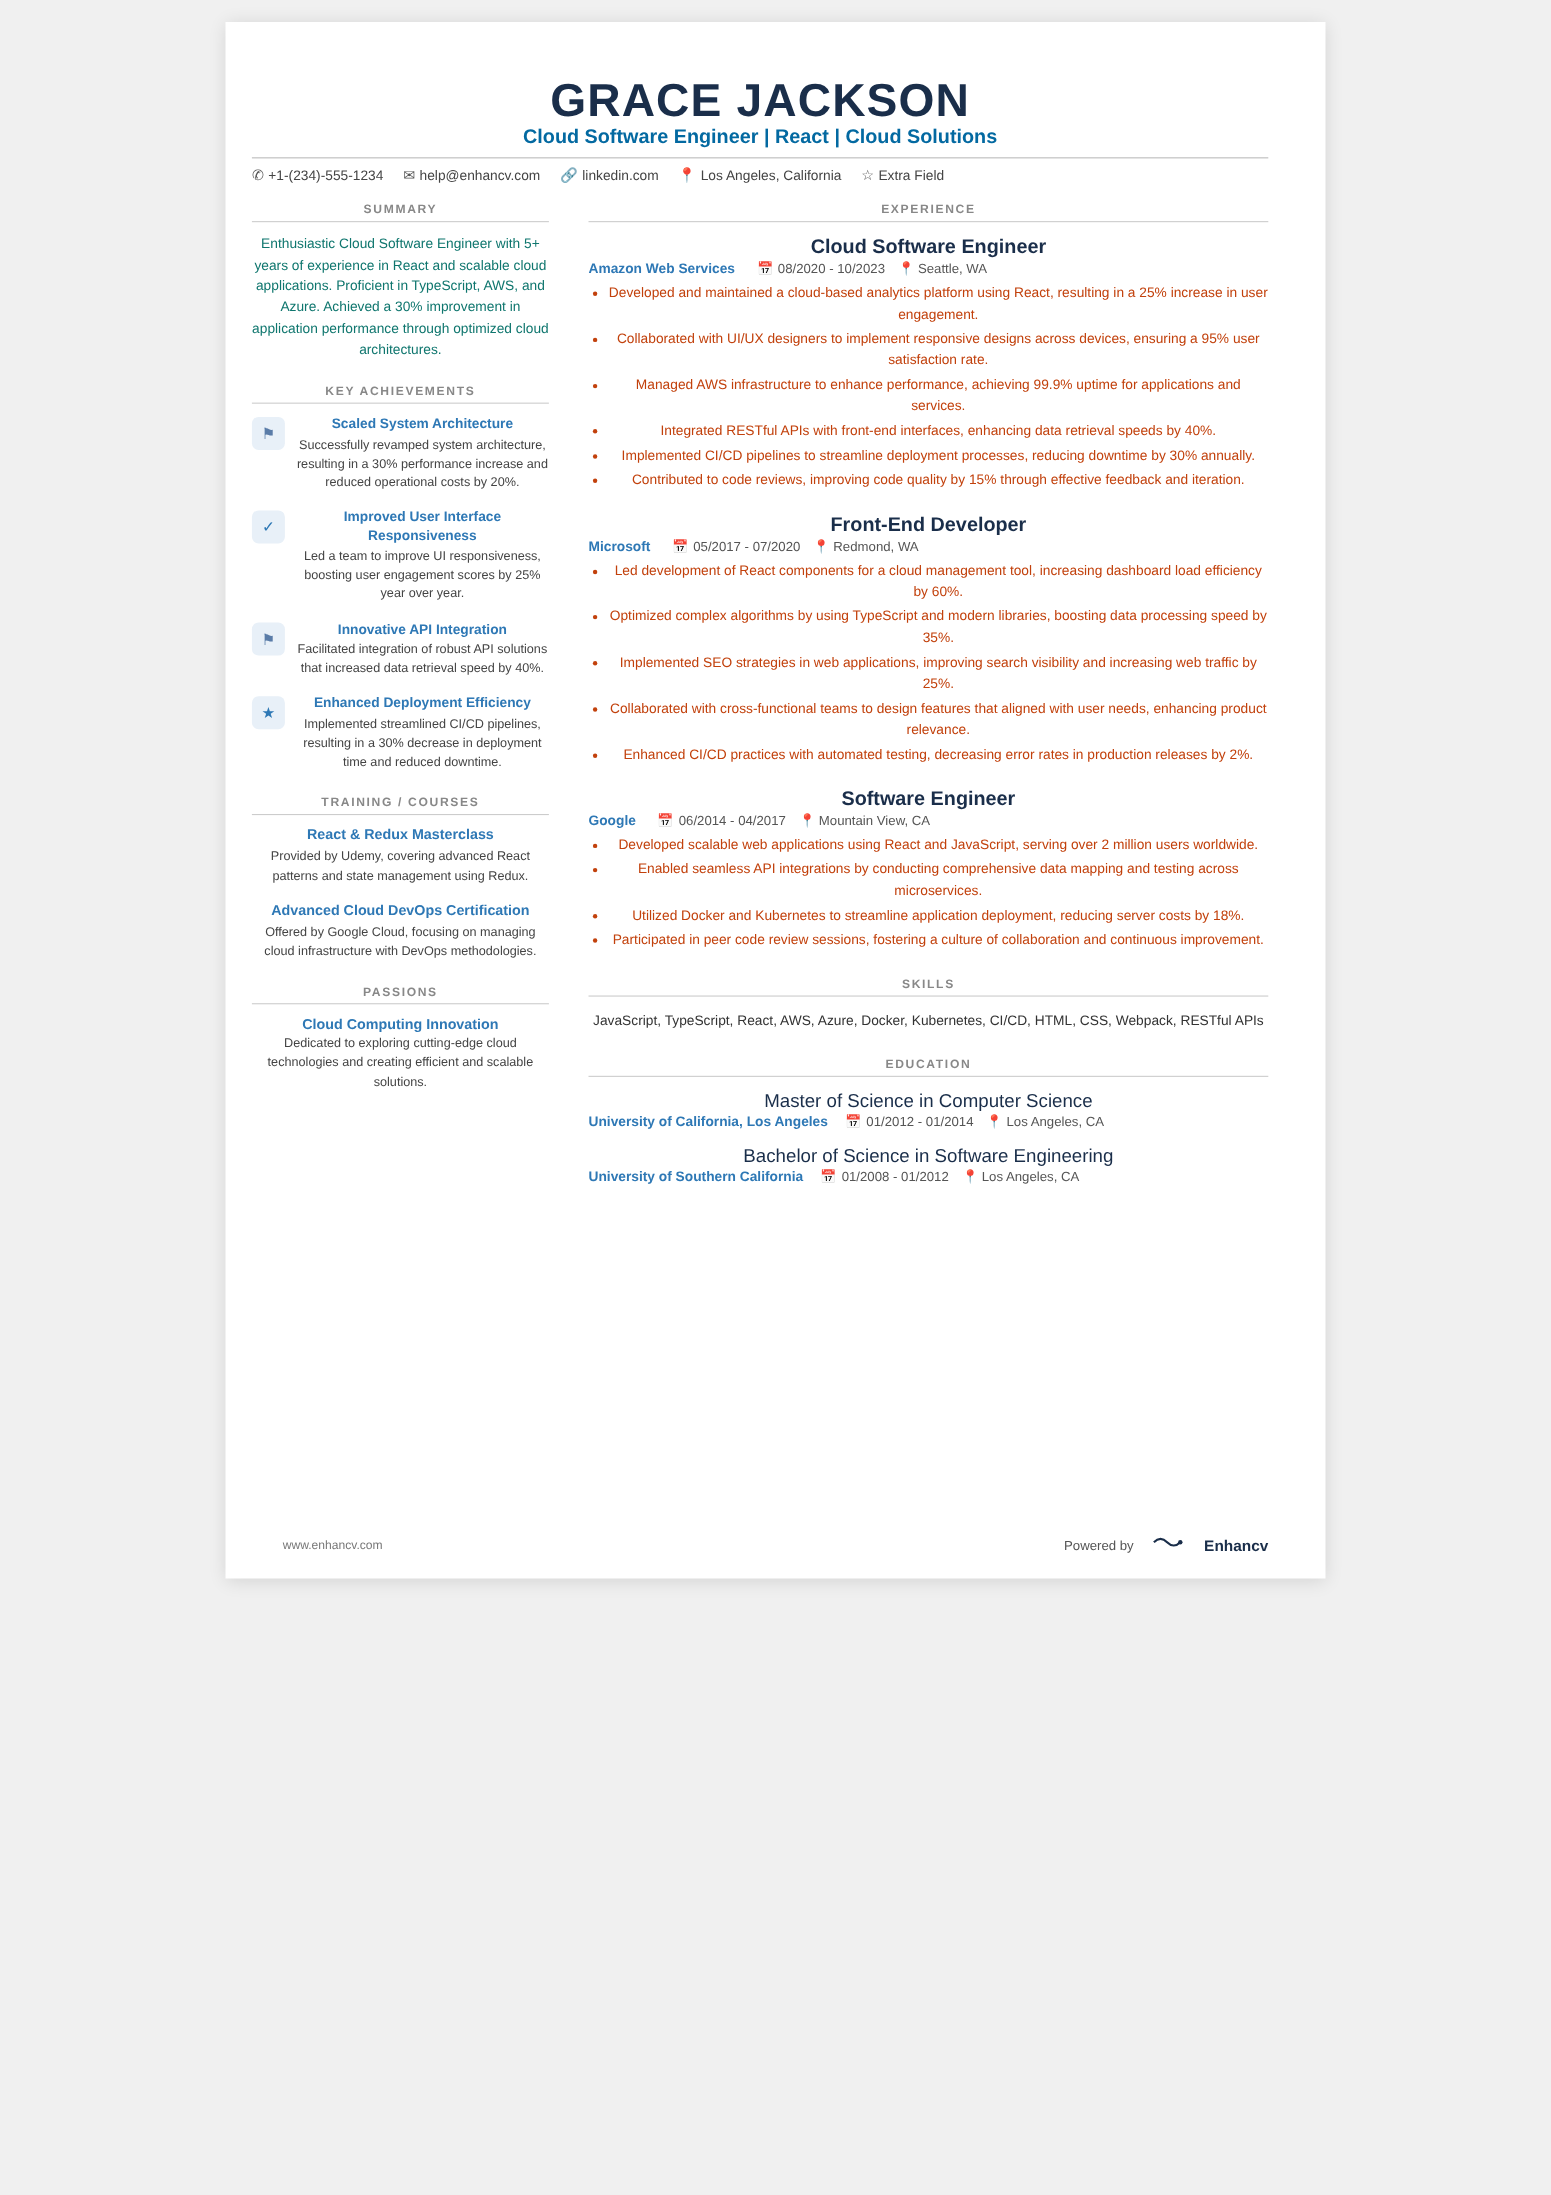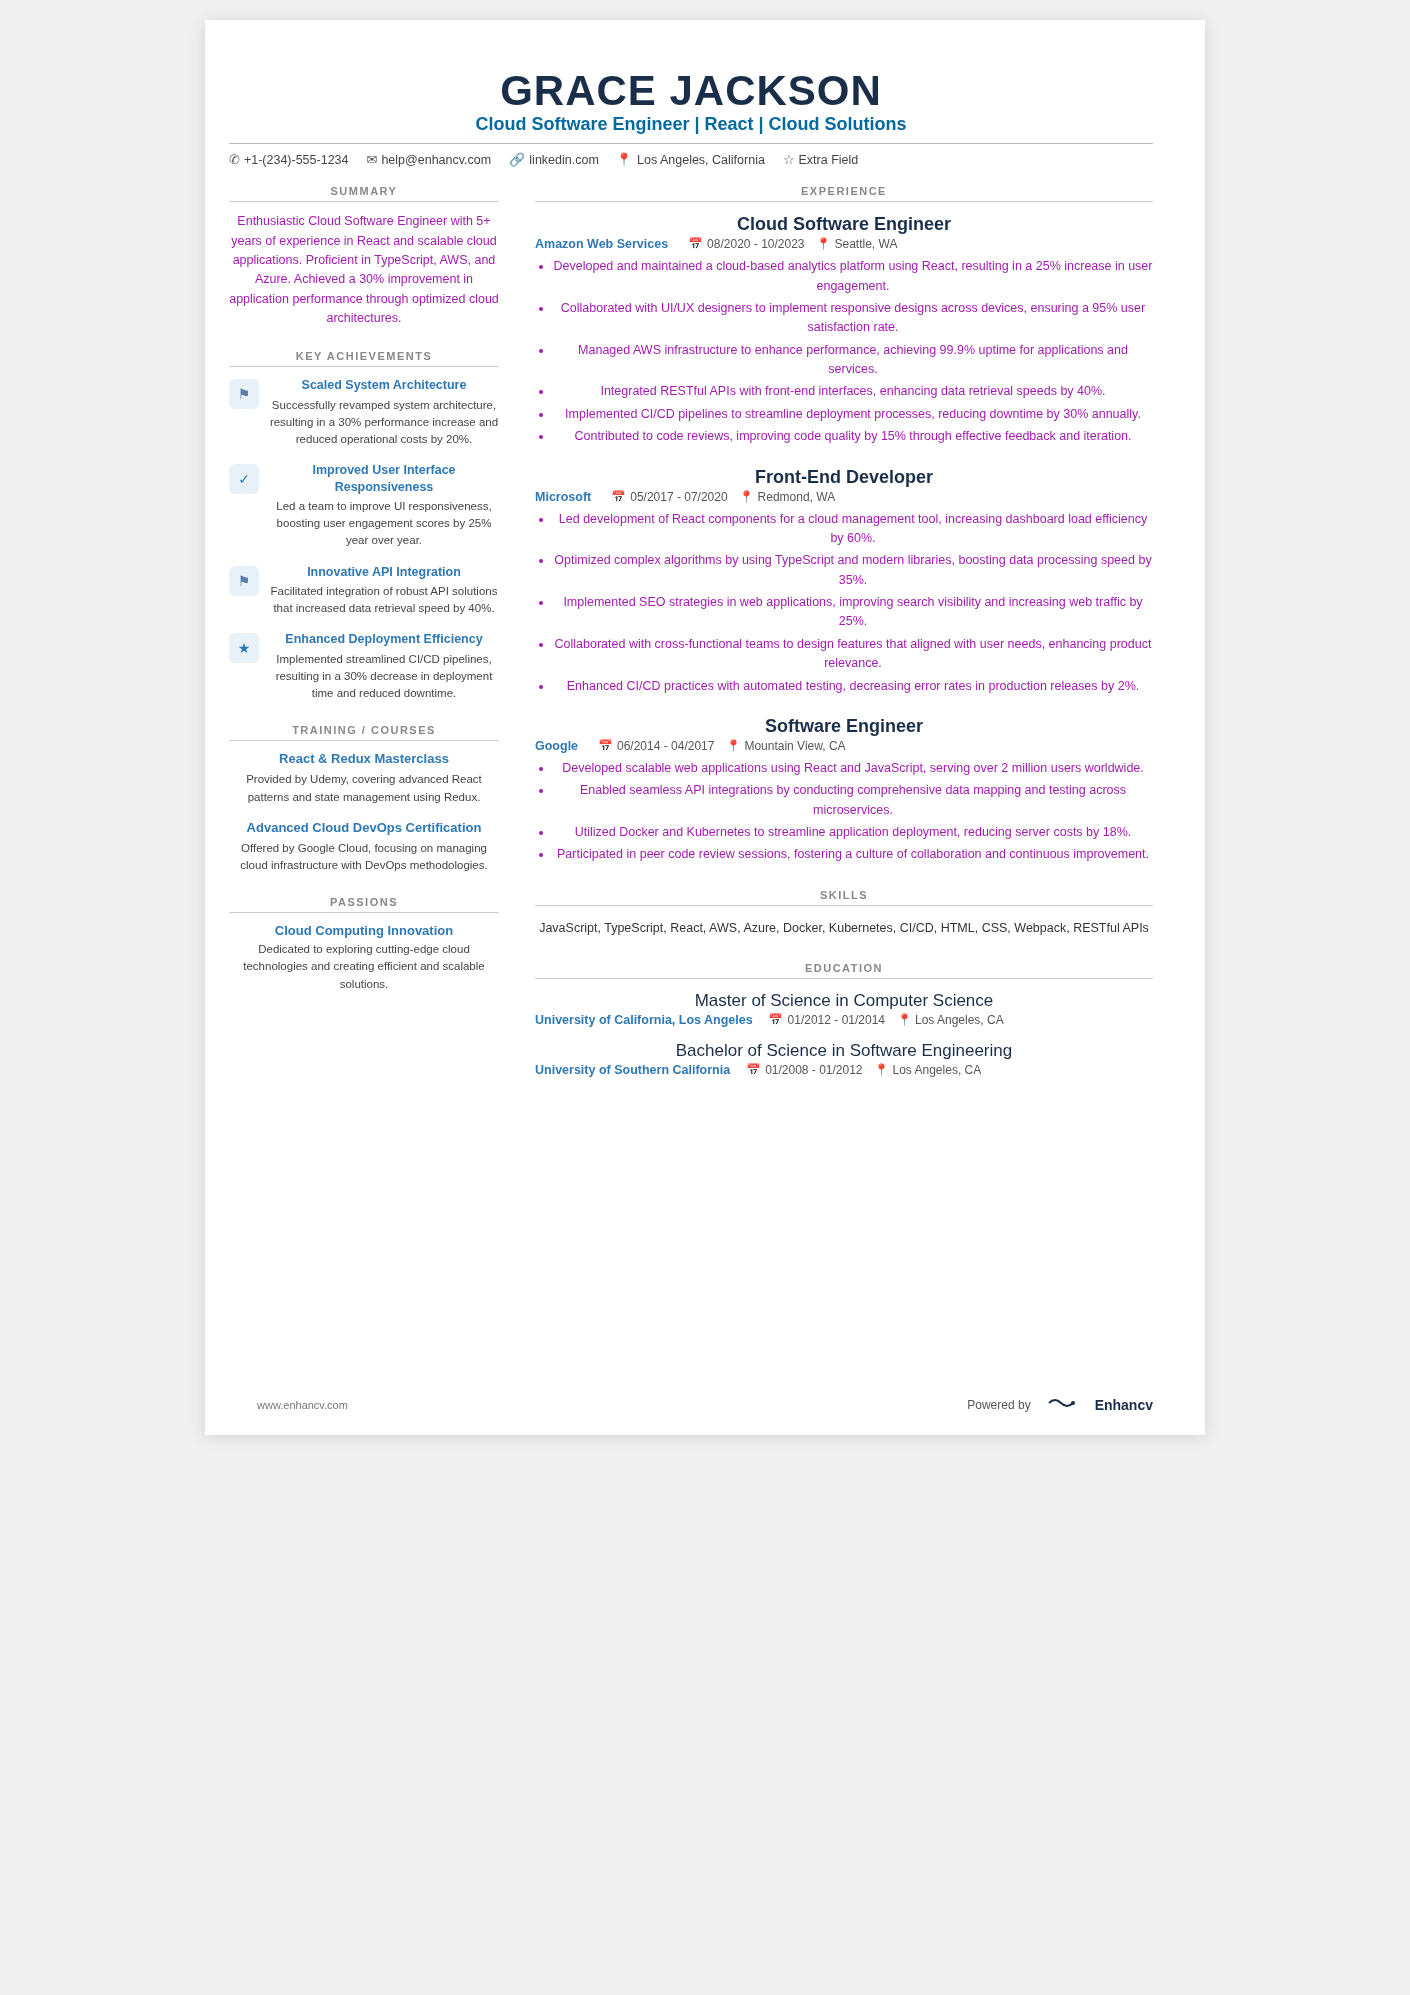--- a/index.html
+++ b/index.html
@@ -70,21 +70,21 @@
       border-bottom: 1px solid #ccc;
       padding-bottom: 4px;
       margin-bottom: 10px;
       margin-top: 22px;
     }
     .section-label:first-child { margin-top: 0; }
 
     
     .summary-text {
       font-size: 12.5px;
-      color: #a21caf;
+      color: #0f766e;
       line-height: 1.55;
     }
 
     
     .achievement-item {
       display: flex;
       gap: 10px;
       margin-bottom: 14px;
       align-items: flex-start;
     }
@@ -181,21 +181,21 @@
       display: flex;
       align-items: center;
       gap: 3px;
     }
     .exp-bullets {
       list-style: disc;
       padding-left: 18px;
     }
     .exp-bullets li {
       font-size: 12.5px;
-      color: #a21caf;
+      color: #c2410c;
       line-height: 1.55;
       margin-bottom: 3px;
     }
 
     
     .skills-text {
       font-size: 12.5px;
       color: #333;
       line-height: 1.6;
     }

